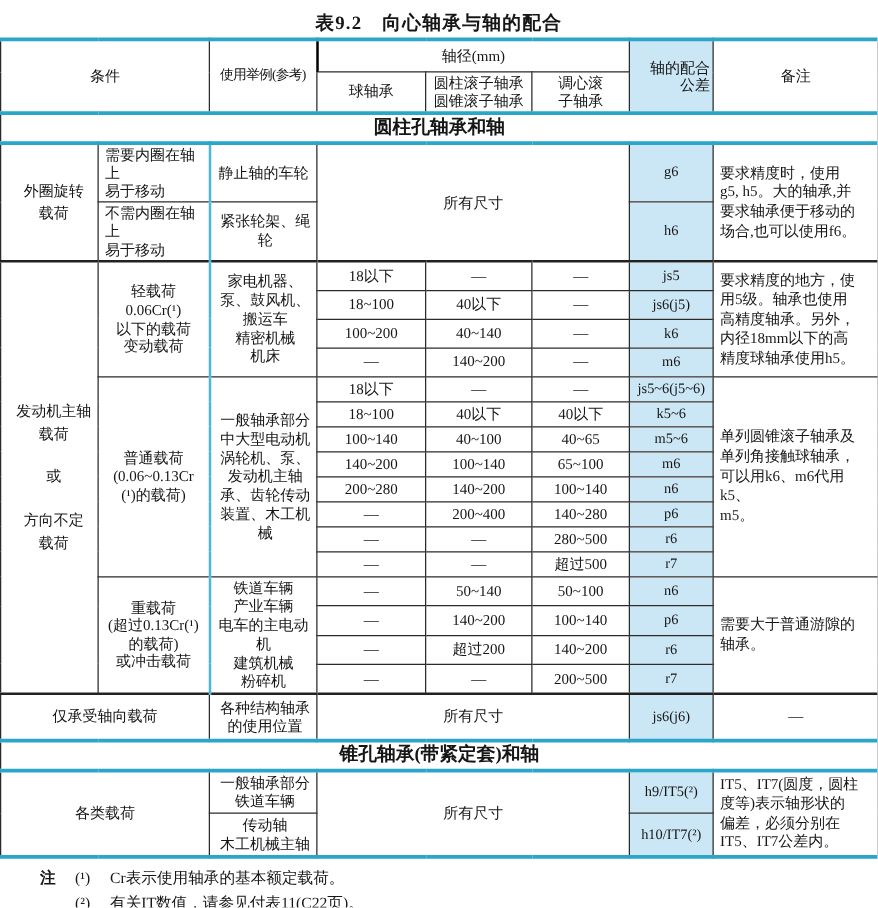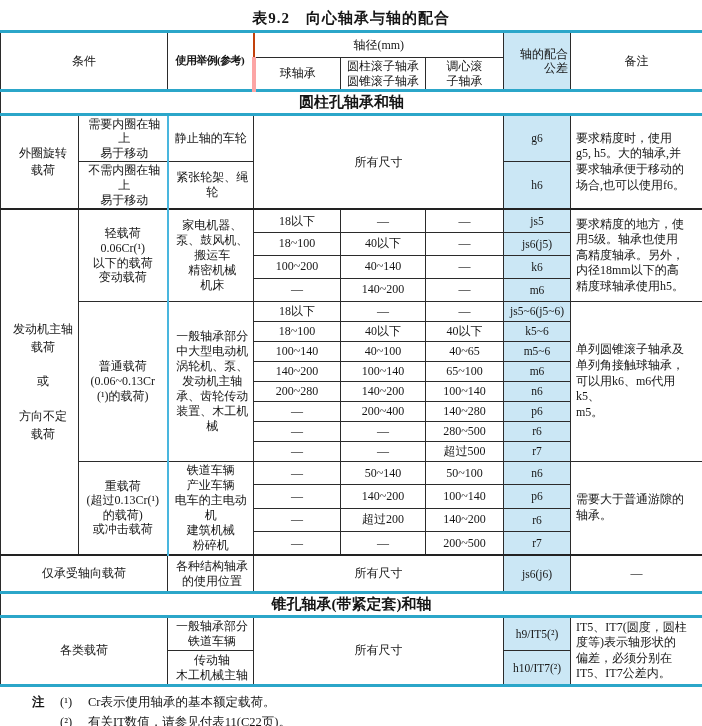--- a/index.html
+++ b/index.html
@@ -9,33 +9,33 @@
   .page { width:702px; height:726px; background:#fff; }
   .title { text-align:center; font-size:15px; font-weight:bold; padding-top:9px; height:30px; letter-spacing:1px; }
   table { border-collapse:collapse; width:702px; table-layout:fixed; margin:0;
           border-top:3px solid var(--cy); border-bottom:3px solid var(--cy);
           border-left:1px solid var(--bd); border-right:1px solid var(--bd); }
   th,td { border:1px solid var(--bd); font-weight:normal; font-size:12px; text-align:center;
           vertical-align:middle; white-space:pre-line; line-height:1.22; padding:1px 2px; overflow:hidden; }
   thead th { font-size:12px; }
   tr.hr1 { height:26px; }
   tr.hr2 { height:33px; }
-  th.grp { border-left:2px solid #c2410c; }
-  tr.hr2 th:first-child { border-left:4px solid #fca5a5; }
-  th.usage-h { font-size:11px; letter-spacing:-0.6px; padding:0;font-weight:bold; }
+  th.grp { border-left:2px solid #000000; }
+  tr.hr2 th:first-child { border-left:1px solid #fca5a5; }
+  th.usage-h { font-size:11px; letter-spacing:-0.6px; padding:0; }
   th.t, td.t { background:var(--fill); }
   th.tl { text-align:right; padding-left:6px; }
   tr.band td { border-top:3px solid var(--cy); border-bottom:3px solid var(--cy);
                border-left:none; border-right:none; font-weight:bold; font-size:15px; }
   tr.band { height:19px; }
   tr.h41 { height:41px; } tr.h23 { height:23px; } tr.h20 { height:20px; }
   tr.h38 { height:38px; } tr.h33 { height:33px; }
   tr.tk td { border-top:2px solid #222; }
   td.s { border-right:2px solid var(--div); }
-  td.l { text-align:center; padding-left:5px; }
+  td.l { text-align:left; padding-left:5px; }
   td.gl { text-align:center; padding-left:9px; line-height:1.45; }
   td.u { text-align:center; padding-left:5px; line-height:1.25; }
   td.uc { text-align:center; line-height:1.25; }
   td.r { text-align:left; padding:2px 4px 2px 5px; line-height:1.3;margin-left:37px; }
   td.t { font-size:11.5px; }
   .notes { padding:7px 0 0 32px; font-size:12.5px; }
   .nrow { display:flex; margin-bottom:4px; line-height:1.3; }
   .nc1 { width:28px; font-weight:bold; flex:none; }
   .nc2 { width:28px; flex:none; }
   .ntxt { flex:1; }

